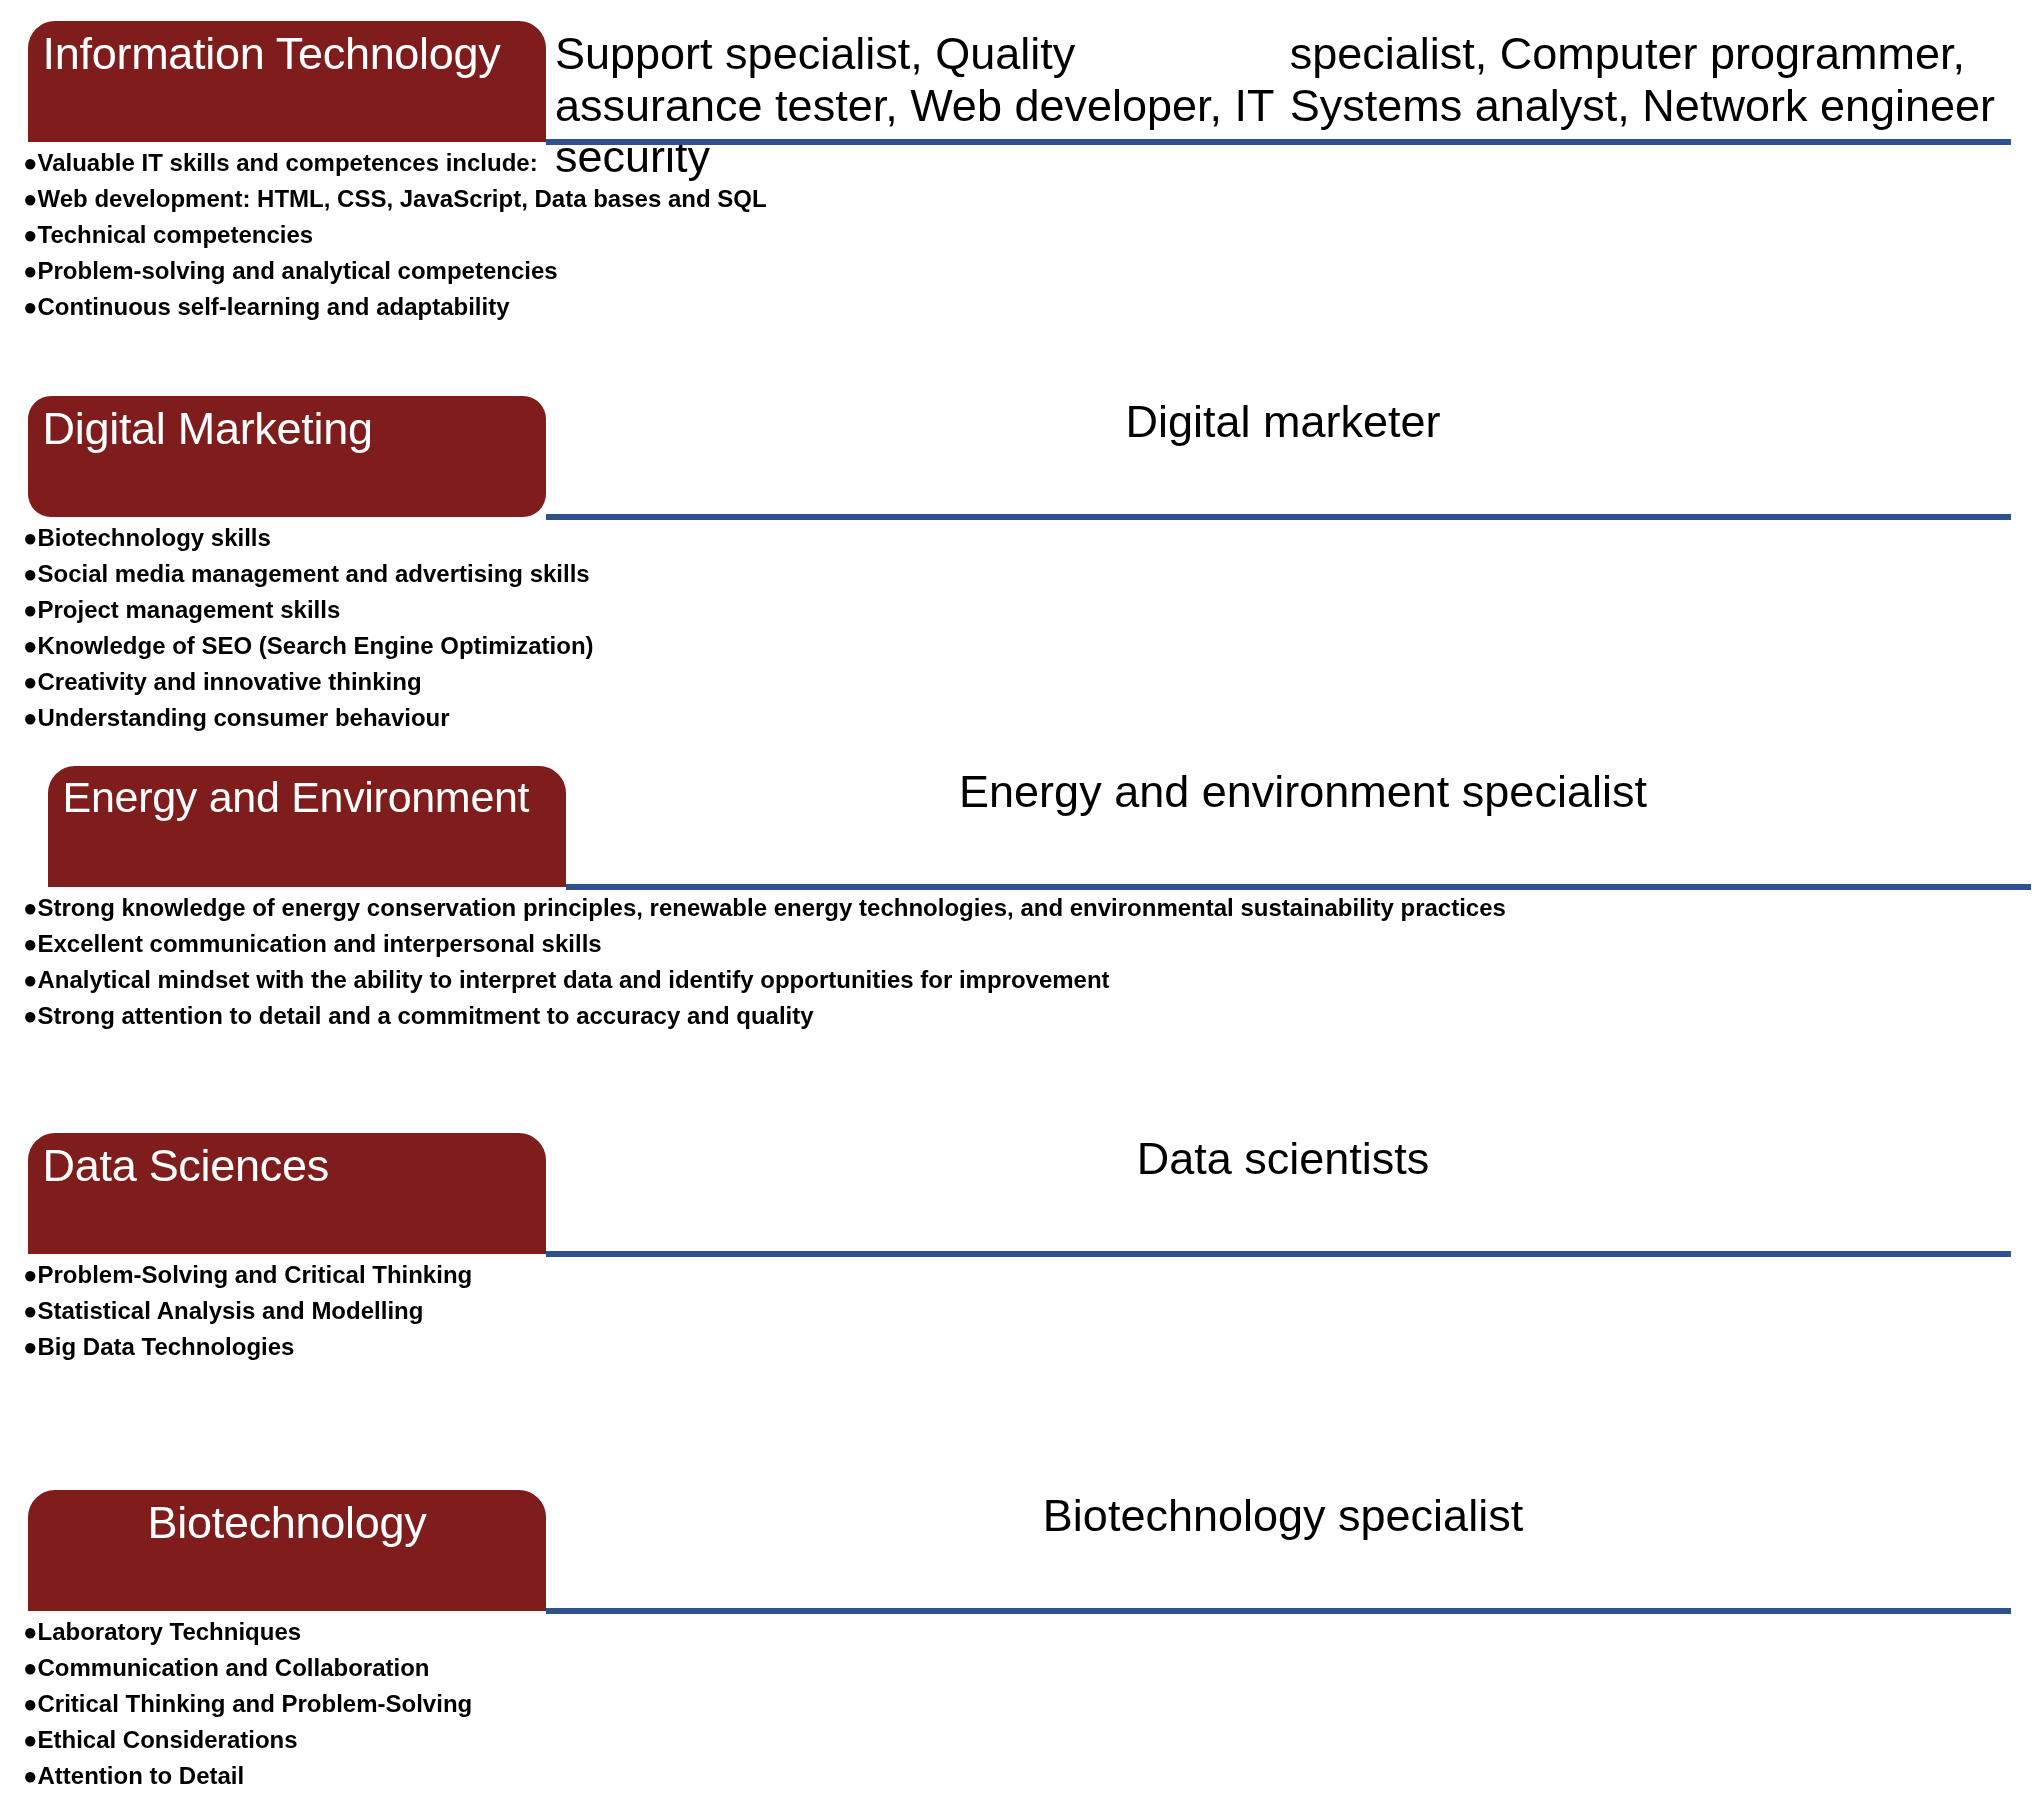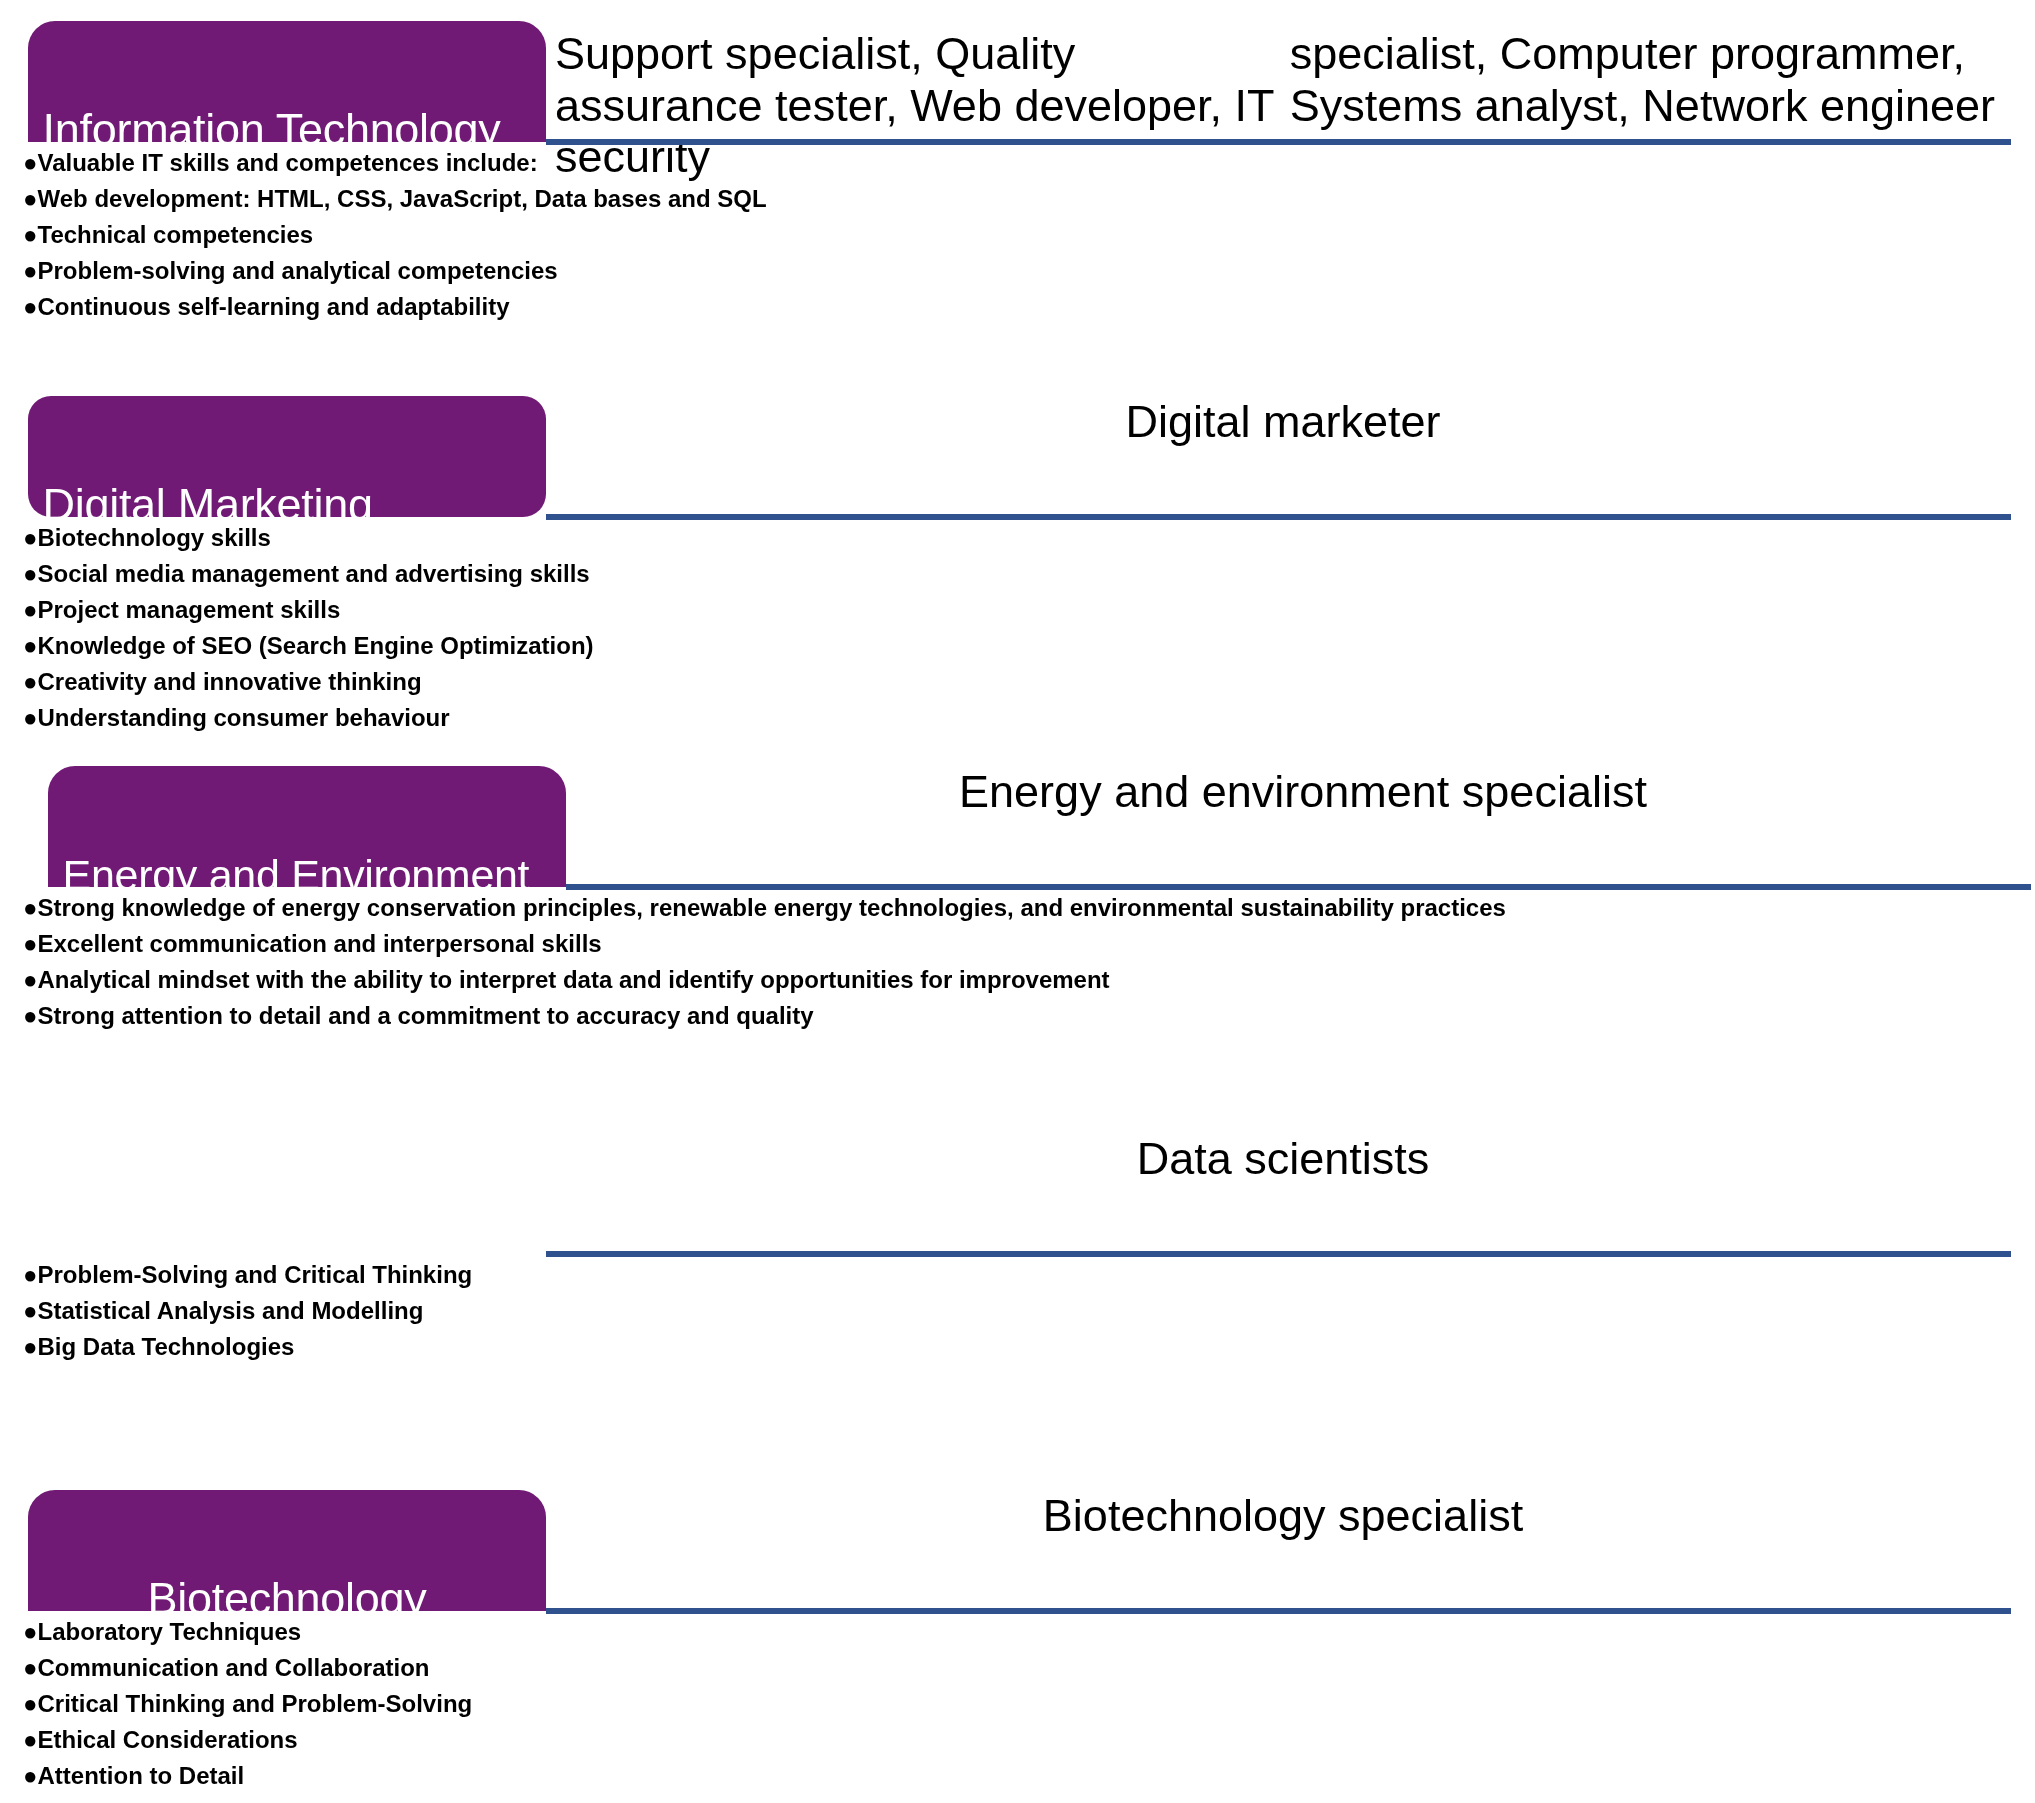--- a/index.html
+++ b/index.html
@@ -34,26 +34,26 @@
   .sector-head {
     position: relative;
     height: 121px;
   }
 
   .pill {
     position: absolute;
     top: 0;
     left: 28px;
     height: 121px;
-    background: #701a75;
+    background: #7f1d1d;
     border-top-left-radius: 27px;
     border-top-right-radius: 27px;
     box-sizing: border-box;
     display: flex;
-    align-items: flex-end;
+    align-items: flex-start;
     color: #ffffff;
     font-size: 45px;
     font-weight: 400;
     letter-spacing: -0.3px;
     white-space: nowrap;
     line-height: 1;
   }
   .pill.left   { justify-content: flex-start; padding-left: 14.6px; }
   .pill.center { justify-content: center; }
 
@@ -195,20 +195,23 @@
     <ul class="bullets">
       <li><span class="dot">●</span><span class="txt">Strong knowledge of energy conservation principles, renewable energy technologies, and environmental sustainability practices</span></li>
       <li><span class="dot">●</span><span class="txt">Excellent communication and interpersonal skills</span></li>
       <li><span class="dot">●</span><span class="txt">Analytical mindset with the ability to interpret data and identify opportunities for improvement</span></li>
       <li><span class="dot">●</span><span class="txt">Strong attention to detail and a commitment to accuracy and quality</span></li>
     </ul>
   </section>
 
   <section class="sector" id="sector-3">
     <div class="sector-head">
+      <div class="pill left">
+        <span class="pill-label">Data Sciences</span>
+      </div>
       <div class="roles">
         <span>Data scientists</span>
       </div>
       <div class="rule"></div>
     </div>
     <ul class="bullets">
       <li><span class="dot">●</span><span class="txt">Problem-Solving and Critical Thinking</span></li>
       <li><span class="dot">●</span><span class="txt">Statistical Analysis and Modelling</span></li>
       <li><span class="dot">●</span><span class="txt">Big Data Technologies</span></li>
     </ul>

